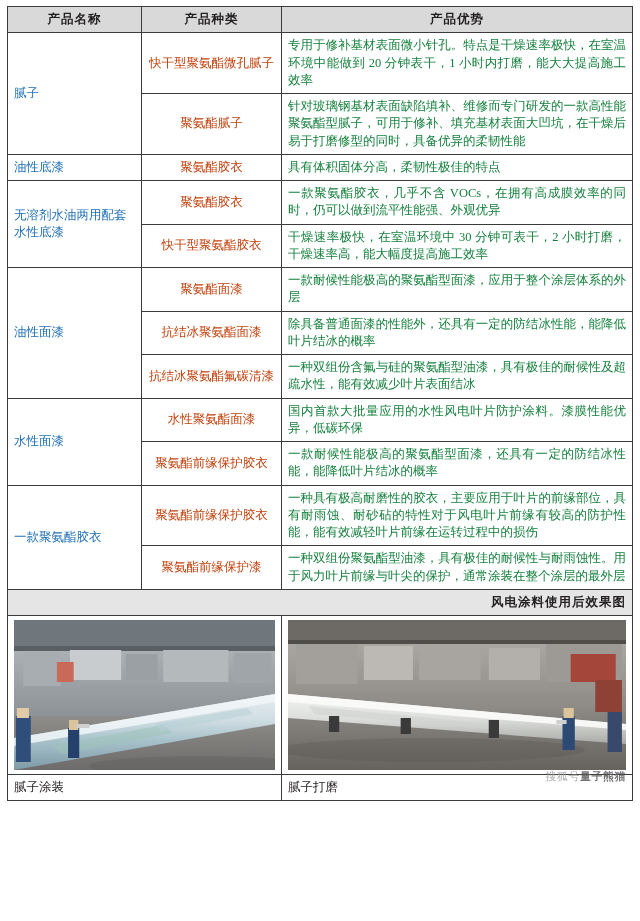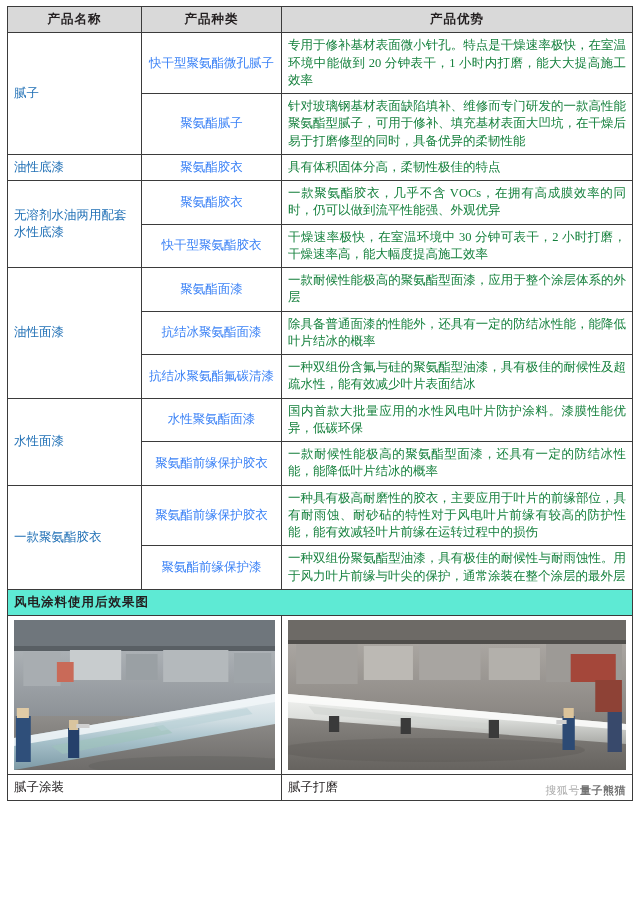--- a/index.html
+++ b/index.html
@@ -46,34 +46,34 @@
   .col-c { width: auto; }
 
   td.cat {
     text-align: left;
     color: #1f6fb5;
     font-size: 13px;
     line-height: 1.5;
   }
   td.kind {
     text-align: center;
-    color: #3b82f6;
+    color: #c2410c;
     font-size: 12.5px;
     line-height: 1.5;
   }
   td.desc {
     text-align: justify;
     text-justify: inter-ideograph;
     color: #15803d;
     font-size: 12.3px;
     line-height: 1.5;
   }
   .band {
-    background: #5eead4;
-    text-align: left;
+    background: #e5e5e5;
+    text-align: right;
     font-weight: bold;
     font-size: 13.5px;
     letter-spacing: 1px;
     padding: 6px 4px;
     margin-top: 26px;
   }
   .photo-cell {
     padding: 4px;
     text-align: center;
     vertical-align: middle;
@@ -87,21 +87,21 @@
   }
   .photo {
     width: 100%;
     height: 150px;
     display: block;
     border: 0;
   }
   .watermark {
     position: absolute;
     right: 6px;
-    bottom: 2px;
+    bottom: 16px;
     font-family: "Liberation Sans", sans-serif;
     font-size: 11px;
     color: #9b9b9b;
     opacity: .85;
     letter-spacing: .5px;
   }
   .wm-bold { color: #5c5c5c; font-weight: bold; }
 </style>
 </head>
 <body>

